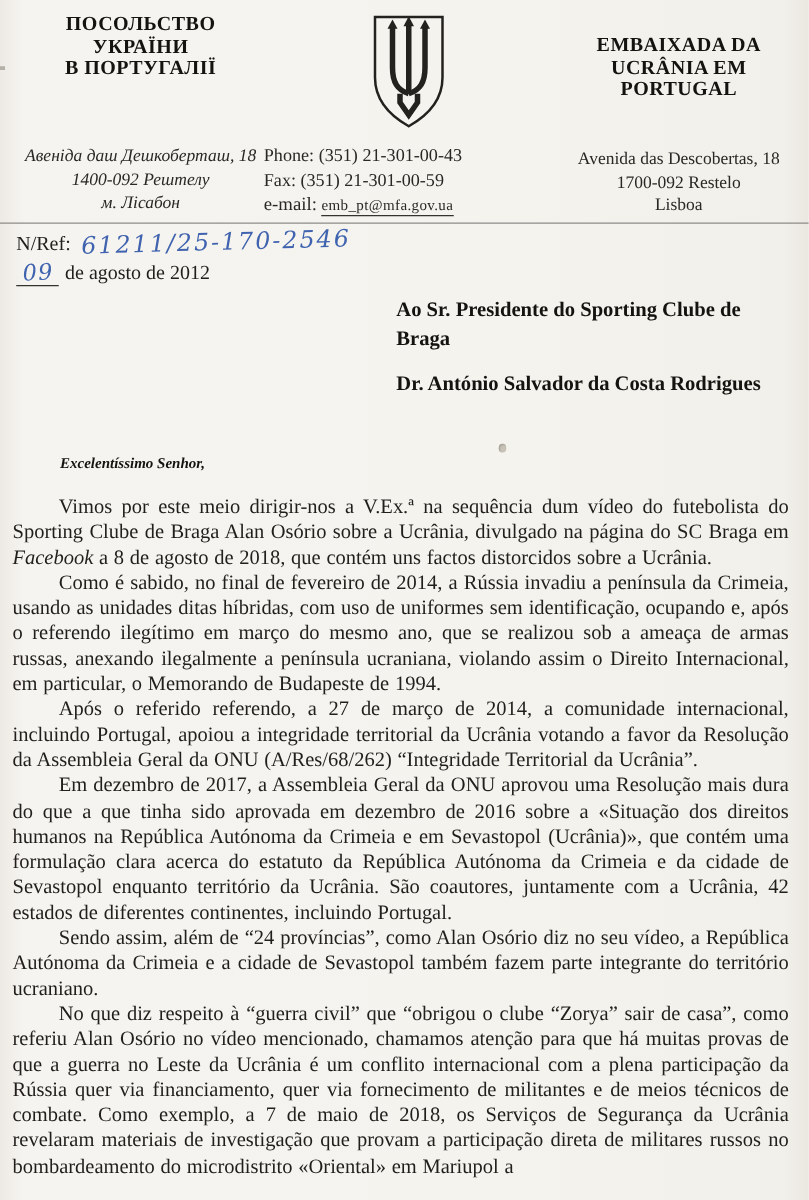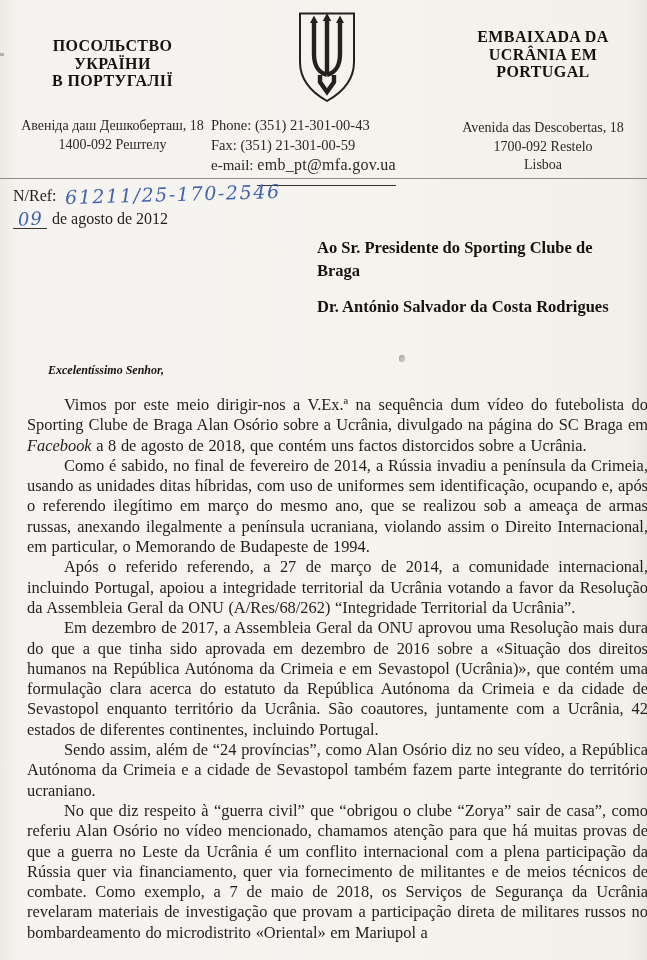--- a/index.html
+++ b/index.html
@@ -6,44 +6,44 @@
   .page{
     position:relative;
     width:647px;height:960px;
     background:linear-gradient(90deg,#edeae5 0,#f6f4f0 3%,#f5f3ee 60%,#f2f0ea 97%,#eae7e1 100%);
     font-family:"Liberation Serif","DejaVu Serif",serif;
     color:#211f1c;
     overflow:hidden;
   }
   
   .head-title{position:absolute;text-align:center;font-weight:bold;font-size:16px;line-height:17.5px;letter-spacing:.4px;color:#14130f;}
-  .ht-left{left:5px;top:37px;width:215px;}
+  .ht-left{left:5px;top:11px;width:215px;}
   .ht-right{left:443px;top:28px;width:200px;}
   .head-addr{position:absolute;text-align:center;font-size:14px;line-height:18.5px;color:#2a2825;}
-  .ha-left{left:5px;top:117px;width:215px;}
+  .ha-left{left:5px;top:117px;width:215px;font-style:italic;}
   .ha-right{left:443px;top:119px;width:200px;}
   .contact{position:absolute;left:211px;top:116px;width:200px;text-align:left;font-size:14.5px;line-height:19.5px;color:#2a2825;}
   .contact .email-line{font-size:15px;}
-  .contact .email-value{border-bottom:1px solid #35332f;padding-bottom:12px;font-size:16px;letter-spacing:.3px;}
+  .contact .email-value{border-bottom:1px solid #35332f;padding-bottom:1px;font-size:12px;letter-spacing:.3px;}
   .emblem{position:absolute;left:296px;top:11px;width:62px;height:94px;}
   .rule{position:absolute;left:0;top:178px;width:647px;height:0;border-top:1.2px solid #8d8c88;}
   
   .refblock{position:absolute;left:13px;top:183px;font-size:16px;color:#211f1c;}
   .ref-line1{white-space:nowrap;}
   .hand{font-family:"DejaVu Serif","Liberation Serif",serif;font-style:italic;color:#3f63ae;}
   .ref-num{display:inline-block;font-size:19px;letter-spacing:1.6px;transform:rotate(-1.6deg);margin-left:8px;}
   .ref-line2{margin-top:2px;}
   .day-blank{display:inline-block;width:34px;text-align:center;border-bottom:1.4px solid #35332f;margin-right:5px;}
   .day-hand{font-size:18px;letter-spacing:1px;display:inline-block;transform:translateY(1px) rotate(-3deg);}
   
   .addressee{position:absolute;left:317px;top:220px;width:318px;font-weight:bold;font-size:16.5px;line-height:23px;color:#14130f;margin-top:16px;}
   .addressee .block2{margin-top:13px;}
   
   .salutation{position:absolute;left:48px;top:363px;font-weight:bold;font-style:italic;font-size:12px;color:#14130f;}
-  .letter-body{position:absolute;left:27px;top:395px;width:621px;font-size:16.4px;line-height:20.3px;text-align:justify;color:#211f1c;}
+  .letter-body{position:absolute;left:10px;top:395px;width:621px;font-size:16.4px;line-height:20.3px;text-align:justify;color:#211f1c;}
   .letter-body p{margin:0;text-indent:37px;word-spacing:.5px;}
   
   .speck{position:absolute;left:399px;top:355px;width:6px;height:7px;border-radius:50%;background:#c7c2b8;box-shadow:inset 1px 1px 1px #aaa49a;}
   .edge-mark{position:absolute;left:0px;top:53px;width:4px;height:3px;background:#b4b0a8;}
 </style>
 </head>
 <body>
 
 <div class="page">
 
@@ -70,20 +70,21 @@
 
   <div class="head-title ht-right">
     <div>EMBAIXADA DA</div>
     <div>UCRÂNIA EM</div>
     <div>PORTUGAL</div>
   </div>
 
   <div class="head-addr ha-left">
     <div>Авеніда даш Дешкоберташ, 18</div>
     <div>1400-092 Рештелу</div>
+    <div>м. Лісабон</div>
   </div>
 
   <div class="contact">
     <div>Phone: (351) 21-301-00-43</div>
     <div>Fax: (351) 21-301-00-59</div>
     <div class="email-line">
       <span>e-mail:</span>
       <span class="email-value">emb_pt@mfa.gov.ua</span>
     </div>
   </div>

